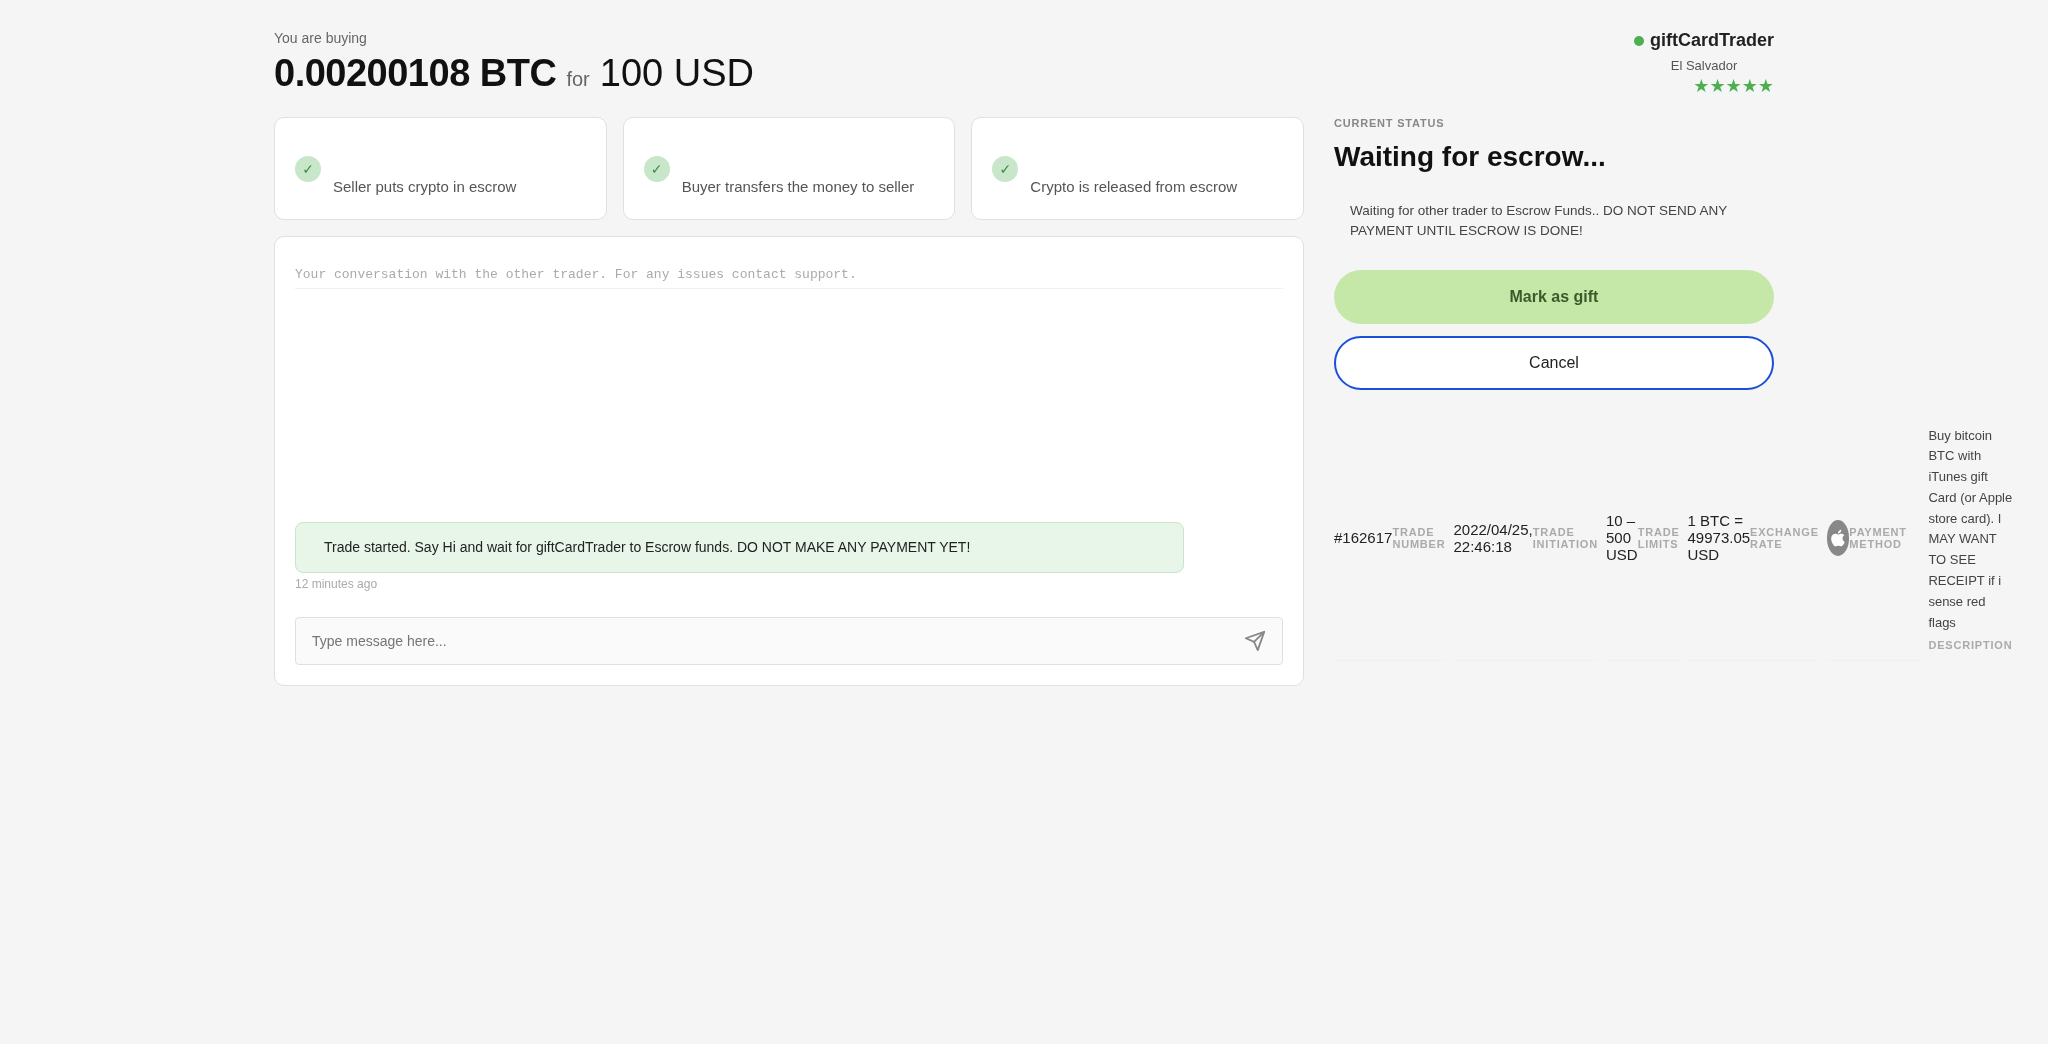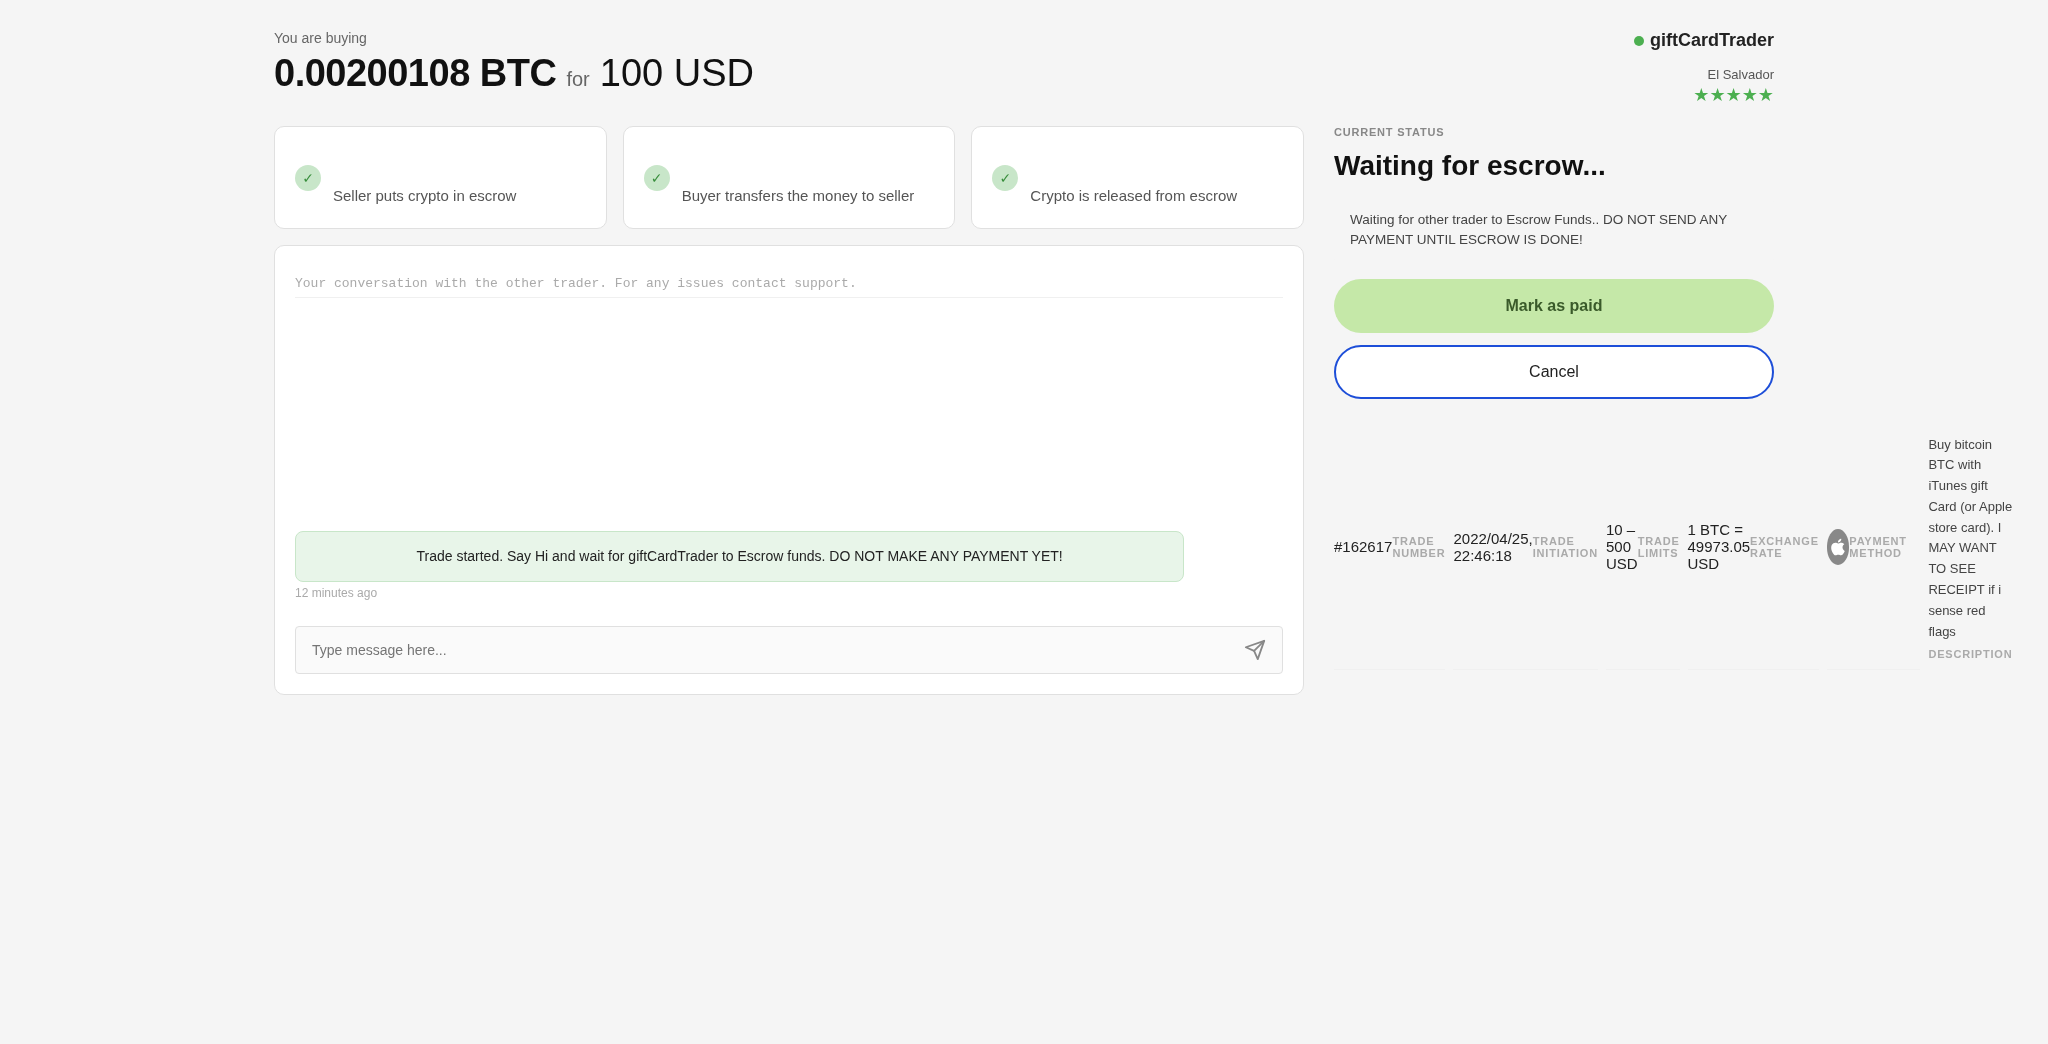--- a/index.html
+++ b/index.html
@@ -63,22 +63,22 @@
     .green-dot {
       width: 10px;
       height: 10px;
       background: #4caf50;
       border-radius: 50%;
       display: inline-block;
     }
     .trader-location {
       font-size: 13px;
       color: #555;
-      margin-top: 16px;
-      text-align: right;
+      margin-top: 7px;
+      text-align: center;
     }
     .trader-stars {
       color: #4caf50;
       font-size: 18px;
       margin-top: 2px;
       text-align: right;
     }
     .main-content {
       display: flex;
       gap: 30px;
@@ -148,26 +148,25 @@
       display: flex;
       flex-direction: column;
       justify-content: flex-end;
       gap: 8px;
       padding: 10px 0;
     }
     .chat-bubble {
       background: #e8f5e9;
       border: 1px solid #c8e6c9;
       border-radius: 8px;
-      padding: 14px 8px;
+      padding: 14px 28px;
       font-size: 14px;
       color: #222;
       max-width: 90%;
       line-height: 1.5;
-      text-align: center;
     }
     .chat-time {
       font-size: 12px;
       color: #aaa;
       margin-top: 4px;
     }
     .chat-input-row {
       display: flex;
       align-items: center;
       border: 1px solid #e0e0e0;
@@ -370,21 +369,21 @@
           </button>
         </div>
       </div>
     </div>
 
     <div class="right-panel">
       <div class="status-section">
         <div class="current-status-label">CURRENT STATUS</div>
         <div class="status-title">Waiting for escrow...</div>
         <div class="escrow-warning">Waiting for other trader to Escrow Funds.. DO NOT SEND ANY PAYMENT UNTIL ESCROW IS DONE!</div>
-        <button class="mark-paid-btn">Mark as paid</button>
+        <button class="mark-paid-btn">Mark as gift</button>
         <button class="cancel-btn">Cancel</button>
       </div>
 
       <div class="trade-details">
         <div class="detail-row">
           <span class="detail-value">#162617</span>
           <span class="detail-label">TRADE NUMBER</span>
         </div>
         <div class="detail-row">
           <span class="detail-value">2022/04/25, 22:46:18</span>

